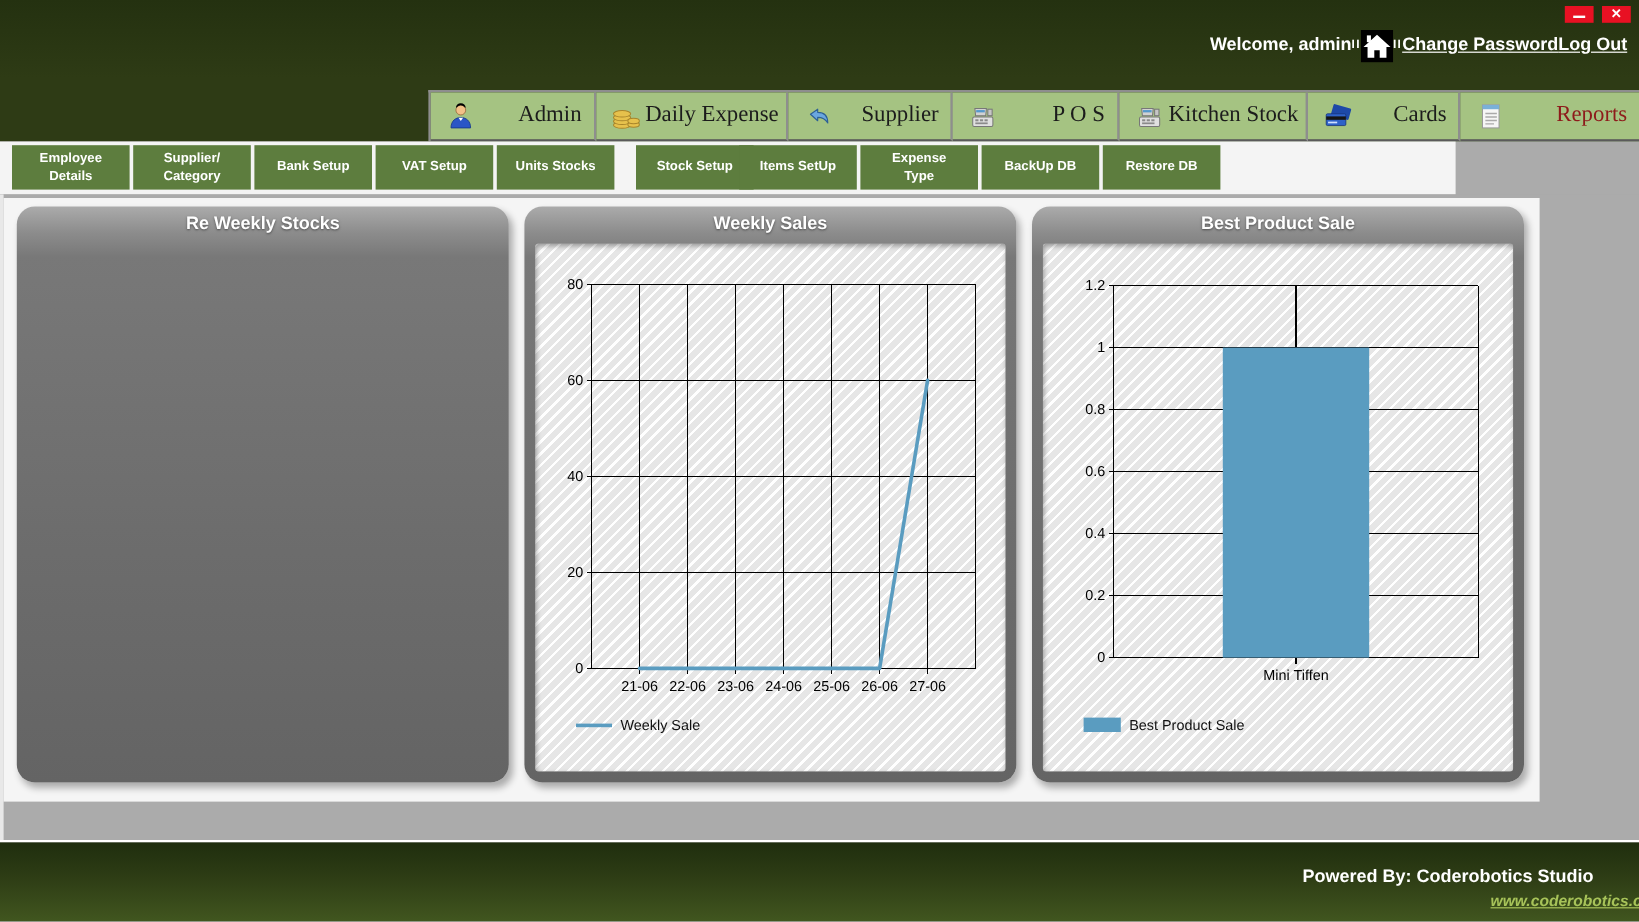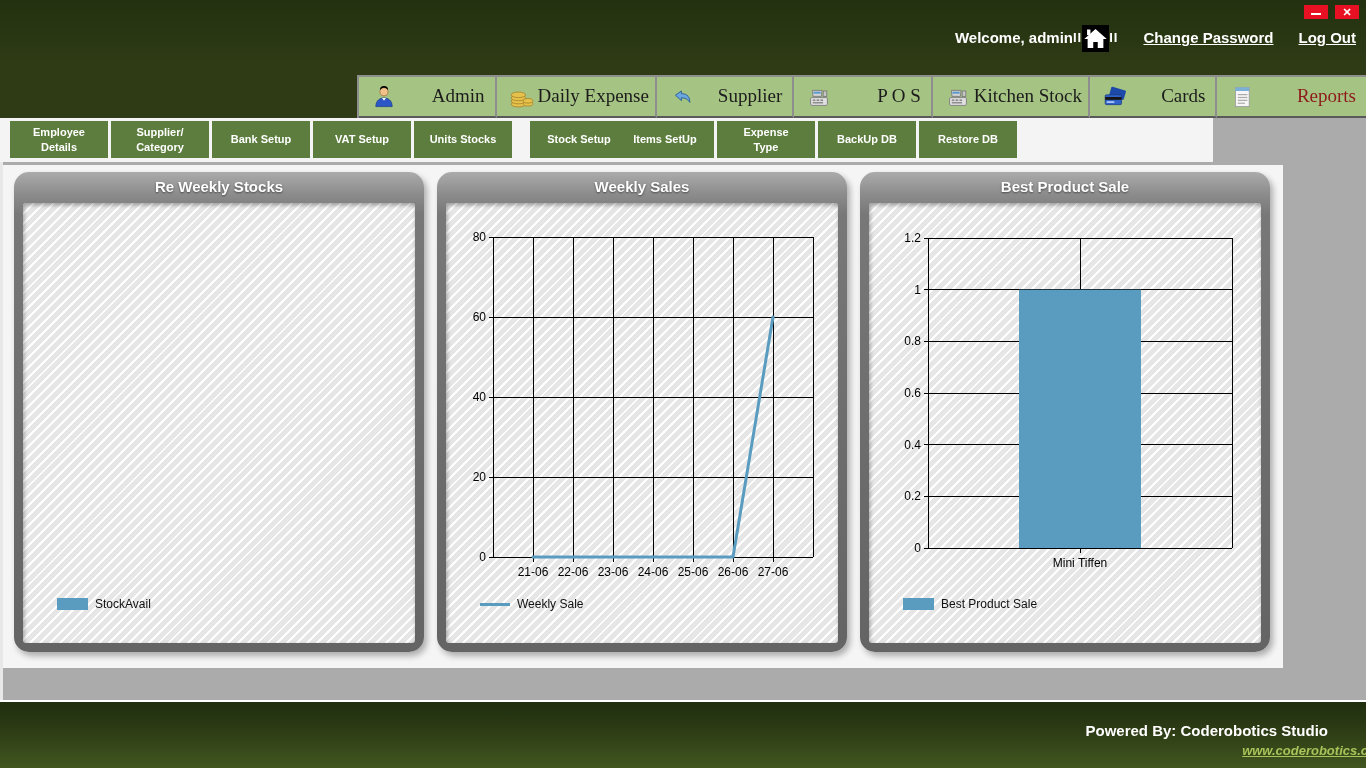--- a/index.html
+++ b/index.html
@@ -7,23 +7,23 @@
 
   
   .topbar { position:relative; width:1366px; height:118px;
     background:linear-gradient(180deg,#243110 0%,#2e3b15 55%,#2e3b15 100%); }
   .win-controls { position:absolute; top:5px; right:7px; display:flex; gap:7px; }
   .win-btn { width:24px; height:14px; background:#e81123; display:flex; align-items:center; justify-content:center; cursor:pointer; }
   .min-glyph { display:block; width:10px; height:2px; background:#fff; margin-top:4px; }
   .x-glyph { color:#fff; font-size:11px; font-weight:bold; line-height:13px; }
   .welcome-row { position:absolute; top:25px; right:10px; display:flex; align-items:center; 
     color:#fff; font-weight:bold; font-size:15px; }
-  .sep { font-size:13px; letter-spacing:1px; }
+  .sep { font-size:10px; letter-spacing:1px; }
   .home { width:27px; height:25px; display:inline-block; }
-  .tb-link { color:#fff; text-decoration:underline; cursor:pointer;margin-left:25px; }
+  .tb-link { color:#fff; text-decoration:underline; cursor:pointer; }
 
   
   .tabbar { position:absolute; left:357px; right:0; bottom:0; height:43px; display:flex;
     border-top:2px solid #8e8e8e; border-left:2px solid #8e8e8e; }
   .tab { background:#a5c382; display:flex; align-items:center; border-right:2px solid #8e8e8e;
     border-bottom:2px solid #5a5a5a; cursor:pointer; padding-left:13px; }
   .tab:last-child { border-right:none; }
   .tab-icon { width:24px; height:24px; flex:0 0 auto; }
   .tab-icon svg { width:24px; height:24px; }
   .tab-label { flex:1; text-align:right; font-family:"Liberation Serif",serif; font-weight:normal;
@@ -210,26 +210,20 @@
     <div class="sub-btn" style="left:818px">BackUp DB</div>
     <div class="sub-btn" style="left:919px">Restore DB</div>
   </div>
 </div>
 
 <div class="main">
   <div class="card">
 
     <div class="panel p0">
       <div class="panel-title">Re Weekly Stocks</div>
-      <div class="panel-body">
-        <div class="legend">
-          <span class="legend-swatch rect" style="background: rgb(90, 156, 192);"></span>
-          <span class="legend-label">StockAvail</span>
-        </div>
-      </div>
     </div>
 
     <div class="panel p1">
       <div class="panel-title">Weekly Sales</div>
       <div class="panel-body">
         <div class="legend">
           <span class="legend-swatch line" style="background: rgb(90, 156, 192);"></span>
           <span class="legend-label">Weekly Sale</span>
         </div>
       <svg width="392" height="440">

